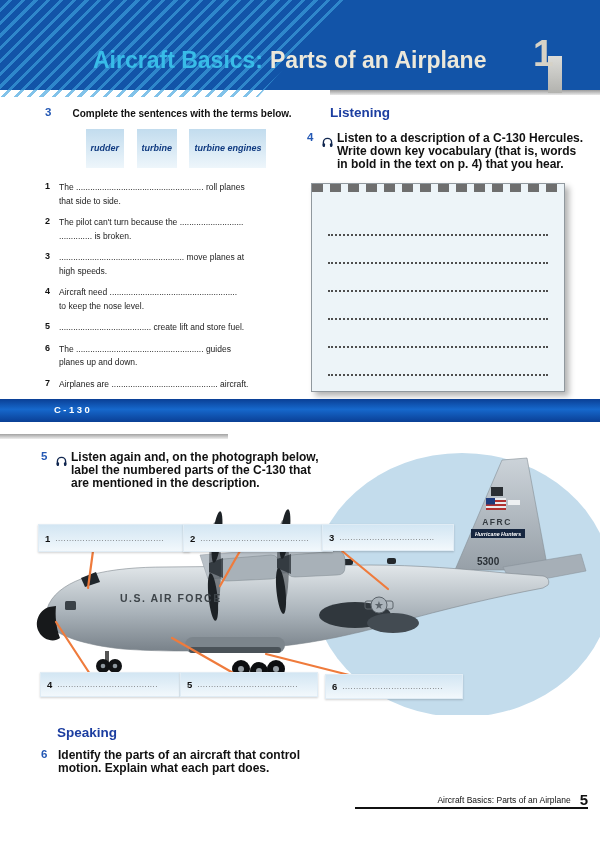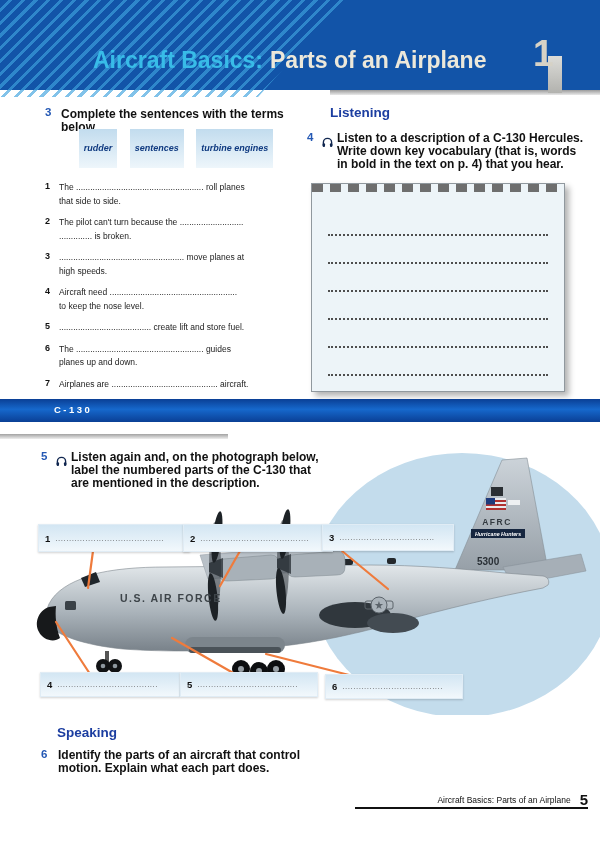--- a/index.html
+++ b/index.html
@@ -80,26 +80,26 @@
     <div class="banner-stripes"></div>
   </div>
   <div class="banner-shadow"></div>
   <div class="banner-title">
     <span class="title-prefix">Aircraft Basics:</span><span class="title-main">Parts of an Airplane</span>
   </div>
   <div class="unit-tab"></div>
   <div class="unit-num">1</div>
 
   <div class="abs exnum" style="left:45px;top:106px;">3</div>
-  <div class="abs extext" style="left:61px;top:108px;width:242px;font-size:12px;">Complete the sentences with the terms below.</div>
+  <div class="abs extext" style="left:61px;top:108px;width:242px;font-size:10px;text-align:center;">Complete the sentences with the terms below.</div>
 
   <div class="wordbank">
     <div class="wb-row">
       <span class="term">rudder</span>
-      <span class="term">sentences</span>
+      <span class="term">turbine</span>
       <span class="term">turbine engines</span>
     </div>
   </div>
 
   <div class="sentences">
     <div class="sentence">
       <span class="s-num">1</span>
       <span class="s-text">The ...................................................... roll planes
 that side to side.</span>
     </div>

